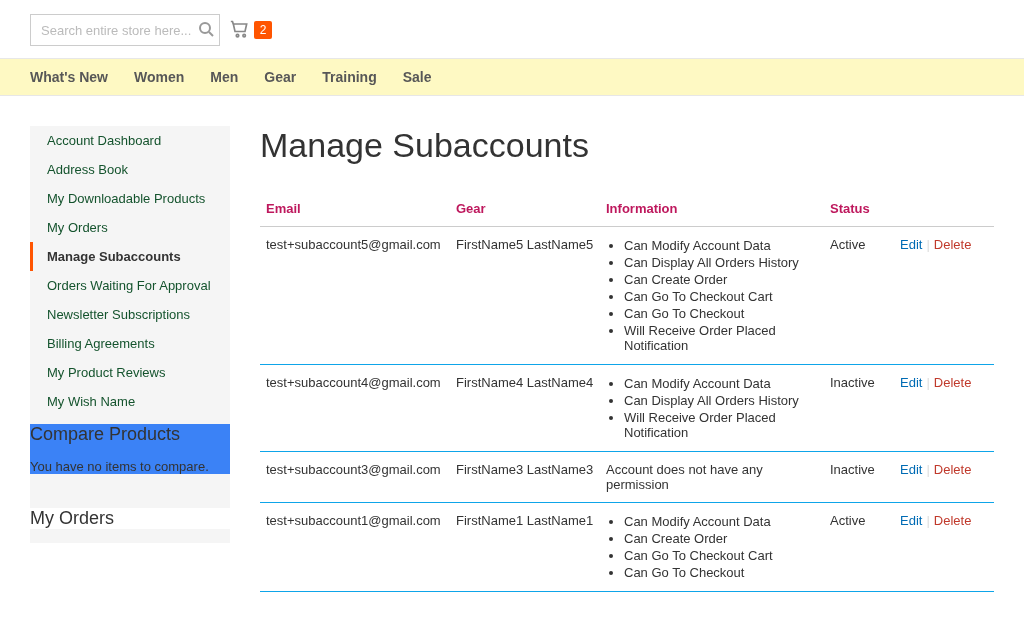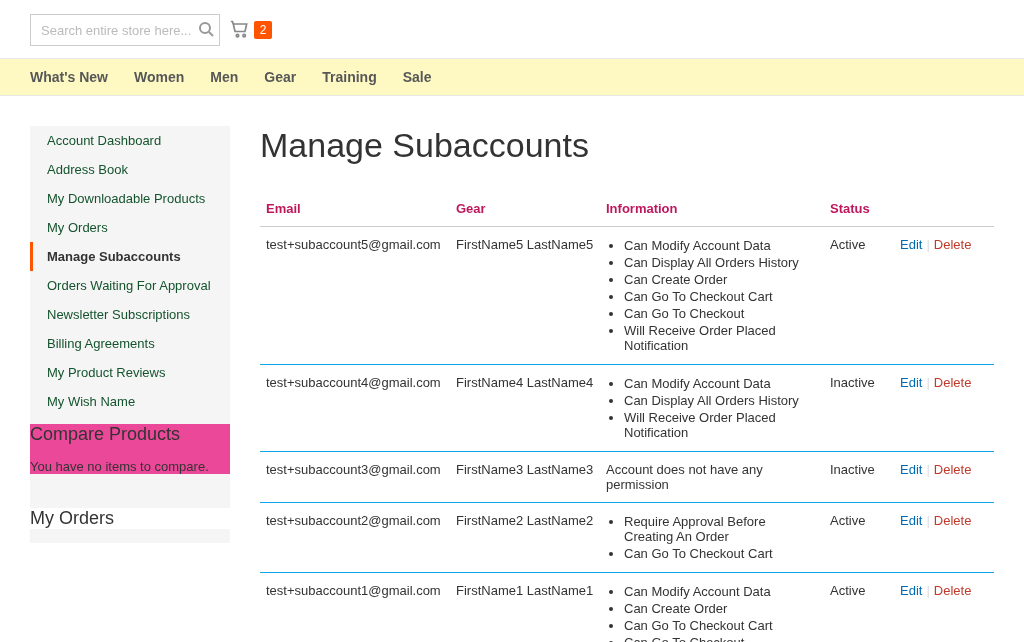--- a/index.html
+++ b/index.html
@@ -105,21 +105,21 @@
           <li>My Downloadable Products</li>
           <li>My Orders</li>
           <li class="active">Manage Subaccounts</li>
           <li>Orders Waiting For Approval</li>
           <li>Newsletter Subscriptions</li>
           <li>Billing Agreements</li>
           <li>My Product Reviews</li>
           <li>My Wish Name</li>
         </ul>
 
-      <div class="compare-block" style="padding:0 0px; background:#ec4899; margin-left:-0px;margin-top:8px;">
+      <div class="compare-block" style="padding:0 0px; background:#3b82f6; margin-left:-0px;margin-top:8px;">
         <div class="block-title">Compare Products</div>
         <div class="compare-empty">You have no items to compare.</div>
       </div>
 
       <div class="myorders-block" style="background:#fff;">
         <div class="block-title">My Orders</div>
       </div>
     </aside>
 
     <main class="main">
@@ -166,32 +166,20 @@
               <td class="col-actions"><a class="link-edit">Edit</a><span class="action-sep">|</span><a class="link-delete">Delete</a></td>
             </tr>
             <tr>
               <td class="col-email">test+subaccount3@gmail.com</td>
               <td class="col-name">FirstName3 LastName3</td>
               <td class="col-perm">Account does not have any permission</td>
               <td class="col-status">Inactive</td>
               <td class="col-actions"><a class="link-edit">Edit</a><span class="action-sep">|</span><a class="link-delete">Delete</a></td>
             </tr>
             <tr>
-              <td class="col-email">test+subaccount2@gmail.com</td>
-              <td class="col-name">FirstName2 LastName2</td>
-              <td class="col-perm">
-                <ul>
-                  <li>Require Approval Before Creating An Order</li>
-                  <li>Can Go To Checkout Cart</li>
-                </ul>
-              </td>
-              <td class="col-status">Active</td>
-              <td class="col-actions"><a class="link-edit">Edit</a><span class="action-sep">|</span><a class="link-delete">Delete</a></td>
-            </tr>
-            <tr>
               <td class="col-email">test+subaccount1@gmail.com</td>
               <td class="col-name">FirstName1 LastName1</td>
               <td class="col-perm">
                 <ul>
                   <li>Can Modify Account Data</li>
                   <li>Can Create Order</li>
                   <li>Can Go To Checkout Cart</li>
                   <li>Can Go To Checkout</li>
                 </ul>
               </td>

